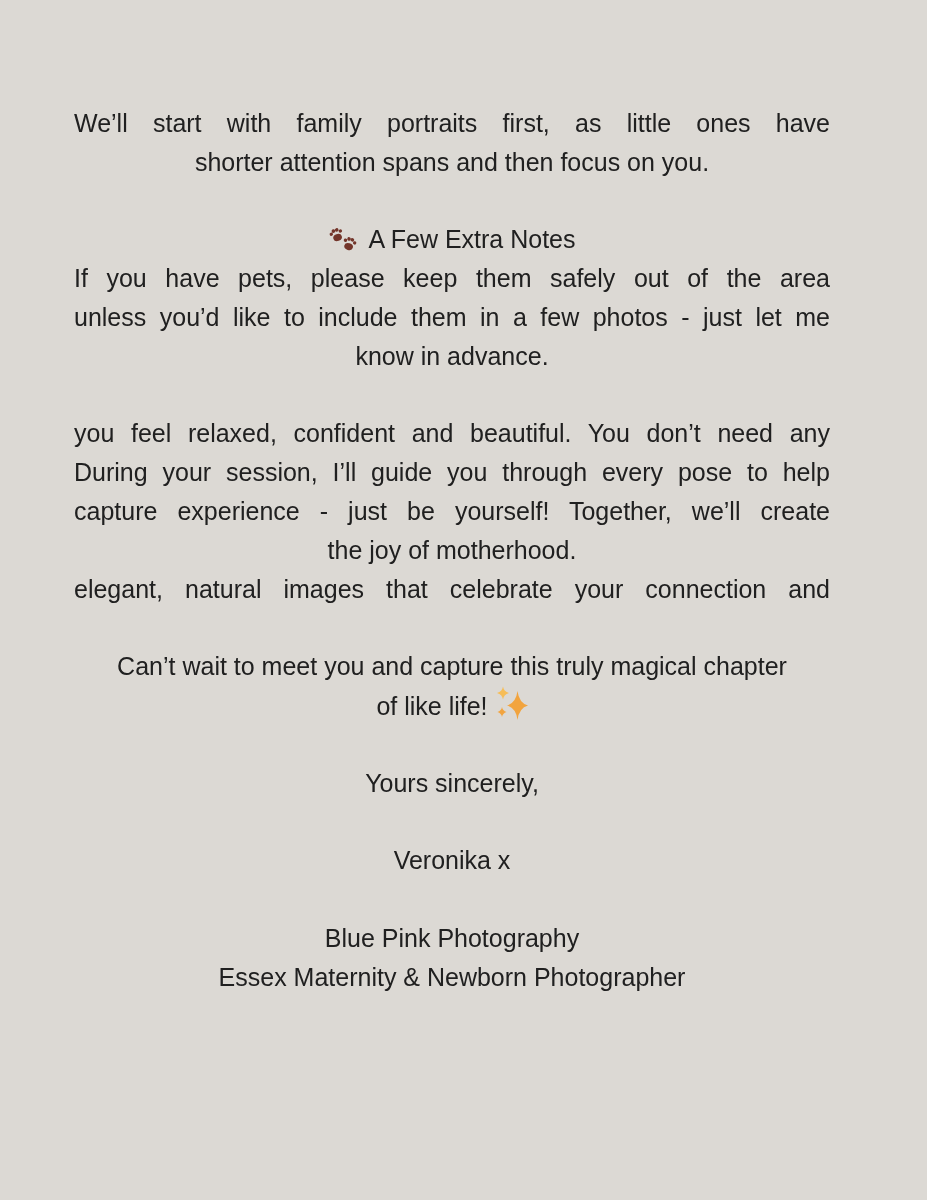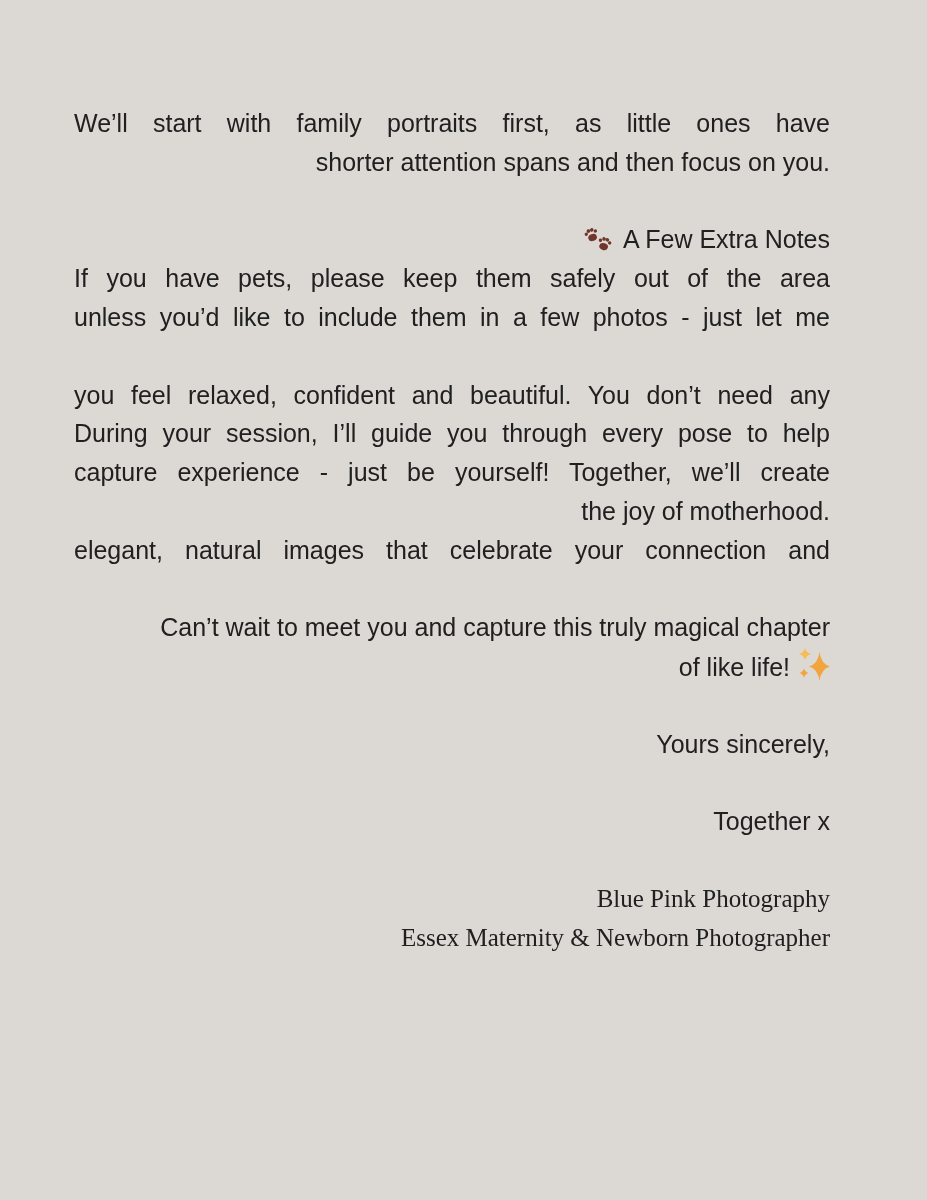--- a/index.html
+++ b/index.html
@@ -22,31 +22,30 @@
     width: 756px;
     color: var(--ink, #202020);
     font-size: 25px;
     line-height: 38.8px;
   }
   .para {
     margin: 0 0 38.8px 0;
   }
   .para:last-child {
     margin-bottom: 1px;
-    font-family: Liberation Serif, serif;
   }
   .line {
     height: 38.8px;
   }
   .line.j {
     text-align: justify;
     text-align-last: justify;
   }
   .line.l {
-    text-align: right;
+    text-align: center;
   }
   .icon {
     display: inline-block;
   }
   .icon.before {
     vertical-align: -4px;
     margin-right: 10px;
   }
   .icon.after {
     vertical-align: -7px;
@@ -79,40 +78,41 @@
         <ellipse cx="0" cy="3.2" rx="4.4" ry="3.5"></ellipse>
         <circle cx="-4.8" cy="-2.0" r="1.7"></circle>
         <circle cx="-1.7" cy="-4.3" r="1.8"></circle>
         <circle cx="1.8" cy="-4.3" r="1.8"></circle>
         <circle cx="4.8" cy="-2.0" r="1.7"></circle>
       </g>
     </g>
   </svg><span>A Few Extra Notes</span></div>
         <div class="line j"><span>If you have pets, please keep them safely out of the area</span></div>
         <div class="line j"><span>unless you’d like to include them in a few photos - just let me</span></div>
+        <div class="line l"><span>know in advance.</span></div>
       </div>
       <div class="para">
         <div class="line j"><span>you feel relaxed, confident and beautiful. You don’t need any</span></div>
         <div class="line j"><span>During your session, I’ll guide you through every pose to help</span></div>
         <div class="line j"><span>capture experience - just be yourself! Together, we’ll create</span></div>
         <div class="line l"><span>the joy of motherhood.</span></div>
         <div class="line j"><span>elegant, natural images that celebrate your connection and</span></div>
       </div>
       <div class="para">
         <div class="line l"><span>Can’t wait to meet you and capture this truly magical chapter</span></div>
         <div class="line l"><span>of like life!</span><svg width="32" height="36" viewBox="0 0 32 36" xmlns="http://www.w3.org/2000/svg" class="icon after">
     <path class="spark-main" d="M21.5 5 Q23 17 32 19.5 Q23 22 21.5 34 Q20 22 11 19.5 Q20 17 21.5 5 Z"></path>
     <path class="spark-light" d="M7 0.5 Q7.8 5.6 13 7 Q7.8 8.4 7 13.5 Q6.2 8.4 1 7 Q6.2 5.6 7 0.5 Z"></path>
     <path class="spark-main" d="M6 21 Q6.6 24.7 10.5 26 Q6.6 27.3 6 31 Q5.4 27.3 1.5 26 Q5.4 24.7 6 21 Z"></path>
   </svg></div>
       </div>
       <div class="para">
         <div class="line l"><span>Yours sincerely,</span></div>
       </div>
       <div class="para">
-        <div class="line l"><span>Together x</span></div>
+        <div class="line l"><span>Veronika x</span></div>
       </div>
       <div class="para">
         <div class="line l"><span>Blue Pink Photography</span></div>
         <div class="line l"><span>Essex Maternity &amp; Newborn Photographer</span></div>
       </div>
     </div>
 </div>
 
 </body></html>

